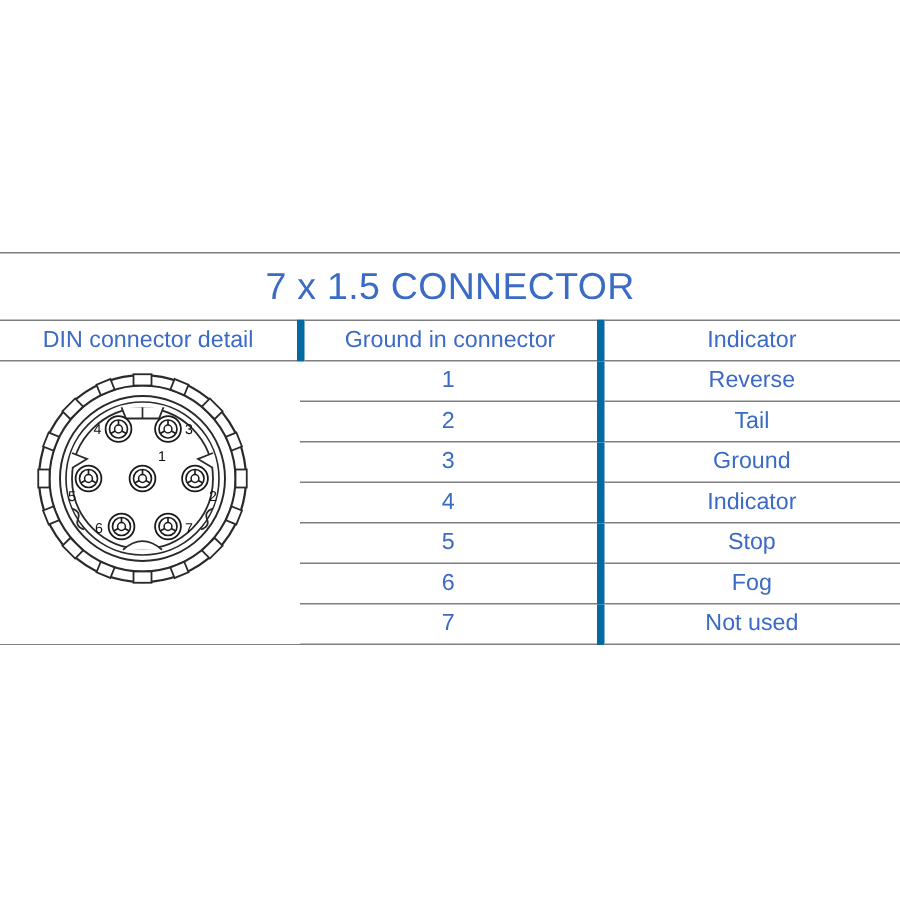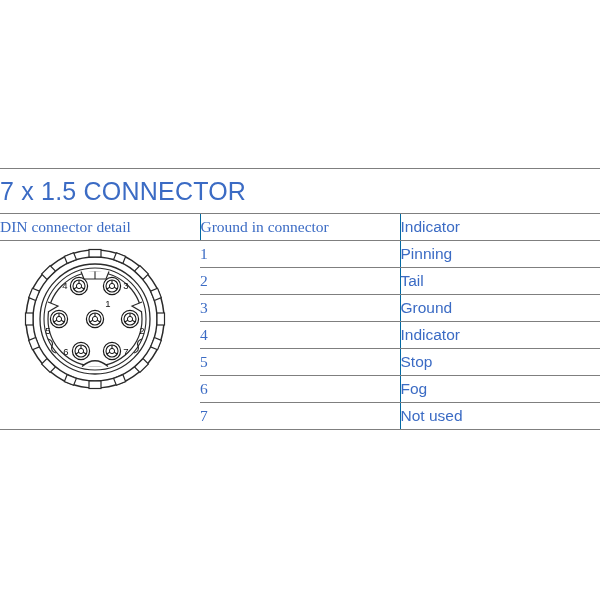--- a/index.html
+++ b/index.html
@@ -38,29 +38,29 @@
     table-layout: fixed;
   }
 
   table.spec td {
     border: 1px solid #7f7f7f;
     border-left: none;
     border-right: none;
     padding: 0;
     height: 26px;
     vertical-align: middle;
+    text-align: center;
     color: #3b6bc4;
     font-size: 15.5px;
     line-height: 1;
     background: #ffffff;
   }
 
   table.spec td.v-div {
-    border-right: 1px solid #0369a1;
-    font-family: Liberation Serif, serif;
+    border-right: 5px solid #0369a1;
   }
 
   .col-a { width: 200px; }
   .col-b { width: 200px; }
   .col-c { width: 200px; }
 
   
   .title-cell {
     height: 44px !important;
     font-size: 25px !important;
@@ -215,21 +215,21 @@
                   <text class="pin-label" x="13" y="-12" text-anchor="middle">1</text>
                   <text class="pin-label" x="-47" y="15" text-anchor="middle">5</text>
                   <text class="pin-label" x="47" y="15" text-anchor="middle">2</text>
                   <text class="pin-label" x="-29" y="36" text-anchor="middle">6</text>
                   <text class="pin-label" x="31" y="36" text-anchor="middle">7</text>
                 </g>
               </svg>
             </div>
           </td>
           <td class="v-div">1</td>
-          <td>Pinning</td>
+          <td>Reverse</td>
         </tr>
 
         <tr>
           <td class="v-div">2</td>
           <td>Tail</td>
         </tr>
 
         <tr>
           <td class="v-div">3</td>
           <td>Ground</td>

